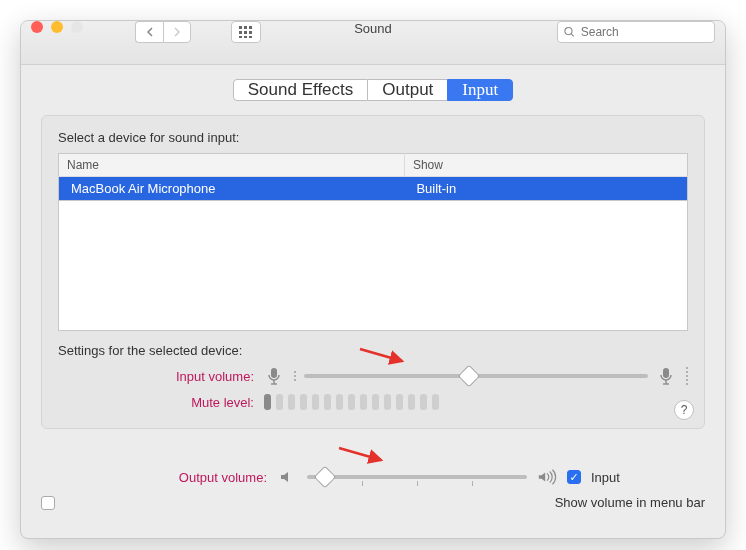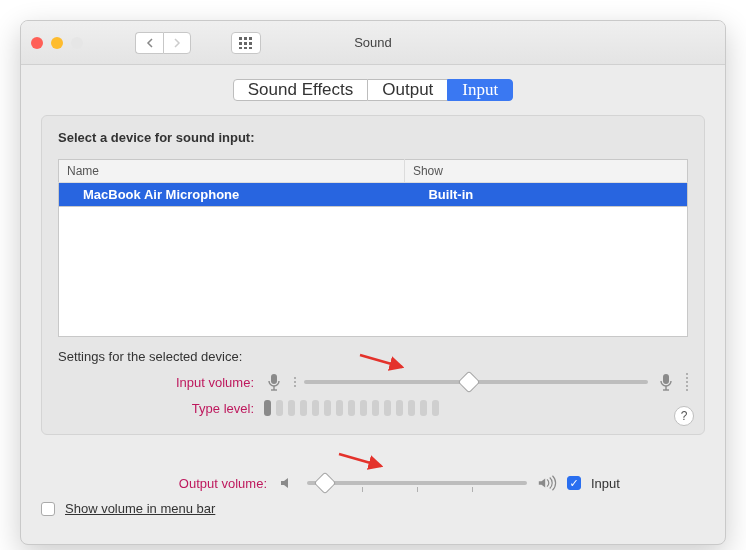--- a/index.html
+++ b/index.html
@@ -18,21 +18,21 @@
     border: 1px solid #c9c9c9;
     border-radius: 8px;
     box-shadow: 0 10px 30px rgba(0,0,0,0.2);
     overflow: hidden;
   }
   .titlebar {
     height: 44px;
     background: linear-gradient(#efefef,#e4e4e4);
     border-bottom: 1px solid #d0d0d0;
     display: flex;
-    align-items: center;
+    align-items: flex-start;
     position: relative;
     padding: 0 10px;
     gap: 32px;
   }
   .traffic {
     display: flex; gap: 8px; margin-right: 10px;
   }
   .dot { width: 12px; height: 12px; border-radius: 50%; }
   .dot.red { background:#ff5f57; }
   .dot.yellow { background:#febc2e; }
@@ -89,35 +89,35 @@
   .tab:last-child { border-radius: 0 4px 4px 0; font-family: Liberation Serif, serif; }
   .tab.active { background:#3a78f2; color:#fff; border-color:#3a78f2;}
   .panel {
     background:#e6e6e6;
     border:1px solid #d4d4d4;
     border-radius:6px;
     padding: 14px 16px 10px 16px;
     position:relative;
   }
   .section-label {
-    font-weight:bold; font-size:13px; margin-bottom:14px;
+    font-weight:normal; font-size:13px; margin-bottom:8px;
   }
   table.devices {
     width:100%; border-collapse:collapse;
     background:#86efac;
     border:1px solid #c8c8c8;
   }
   table.devices th {
     text-align:left; font-weight:normal; font-size:12px;
     background:#f3f3f3; border-bottom:1px solid #dcdcdc;
     padding:4px 8px; color:#555;
   }
   table.devices th:first-child { border-right:1px solid #dcdcdc;}
   table.devices td {
-    padding:4px 24px; font-size:13px;font-weight:bold;
+    padding:4px 12px; font-size:13px;
   }
   tr.selected td {
     background:#2865e0; color:#fff;
   }
   .table-wrap { height:130px; background:#fff; border:1px solid #c8c8c8; border-top:none; }
   .settings-label { font-size:13px; margin:12px 0 8px 0;}
   .row { display:flex; align-items:center; margin:8px 0; gap:10px;}
   .row-label { width: 196px; text-align:right; font-size:13px; color:#be185d;}
   .slider-area { flex:1; display:flex; align-items:center; gap:8px; position:relative;}
   .mic-icon, .spk-icon {
@@ -200,20 +200,27 @@
           <rect x="0" y="5" width="3" height="3"></rect>
             <rect x="5" y="5" width="3" height="3"></rect>
             <rect x="10" y="5" width="3" height="3"></rect>
           <rect x="0" y="10" width="3" height="2"></rect>
             <rect x="5" y="10" width="3" height="2"></rect>
             <rect x="10" y="10" width="3" height="2"></rect>
         </g>
       </svg>
     </div>
     <div class="title">Sound</div>
+    <div class="search">
+      <svg width="12" height="12" viewBox="0 0 12 12">
+          <circle cx="5" cy="5" r="4" stroke="#888" stroke-width="1.2" fill="none"></circle>
+          <line x1="8" y1="8" x2="11" y2="11" stroke="#888" stroke-width="1.2"></line>
+        </svg>
+      <input type="text" placeholder="Search" style="">
+    </div>
   </div>
 
   <div class="body">
     <div class="tabs">
       <div class="tab">Sound Effects</div>
       <div class="tab">Output</div>
       <div class="tab active">Input</div>
     </div>
 
     <div class="panel">
@@ -275,21 +282,21 @@
               <span></span>
               <span></span>
               <span></span>
               <span></span>
               <span></span>
             </div>
         </div>
       </div>
 
       <div class="row">
-        <div class="row-label">Type level:</div>
+        <div class="row-label">Mute level:</div>
         <div class="level-bars" id="level-bars">
             <span class="on"></span>
             <span></span>
             <span></span>
             <span></span>
             <span></span>
             <span></span>
             <span></span>
             <span></span>
             <span></span>
@@ -330,18 +337,18 @@
       </div>
       <span class="spk-icon">
         <svg width="22" height="16" viewBox="0 0 22 16">
             <path d="M2 6h3l4-3v10l-4-3H2z" fill="#8a8a8a"></path>
             <path d="M11 4a5 5 0 0 1 0 8M14 2a8 8 0 0 1 0 12M17 0a11 11 0 0 1 0 16" stroke="#8a8a8a" fill="none" stroke-width="1.3"></path>
           </svg>
       </span>
       <span class="checkbox checked">✓</span>
       <span>Input</span>
     </div>
-    <div class="row" style="justify-content:flex-start;text-decoration:underline;">
+    <div class="row" style="justify-content:space-between;">
       <span class="checkbox"></span>
       <span>Show volume in menu bar</span>
     </div>
   </div>
 </div>
 
 </body></html>

